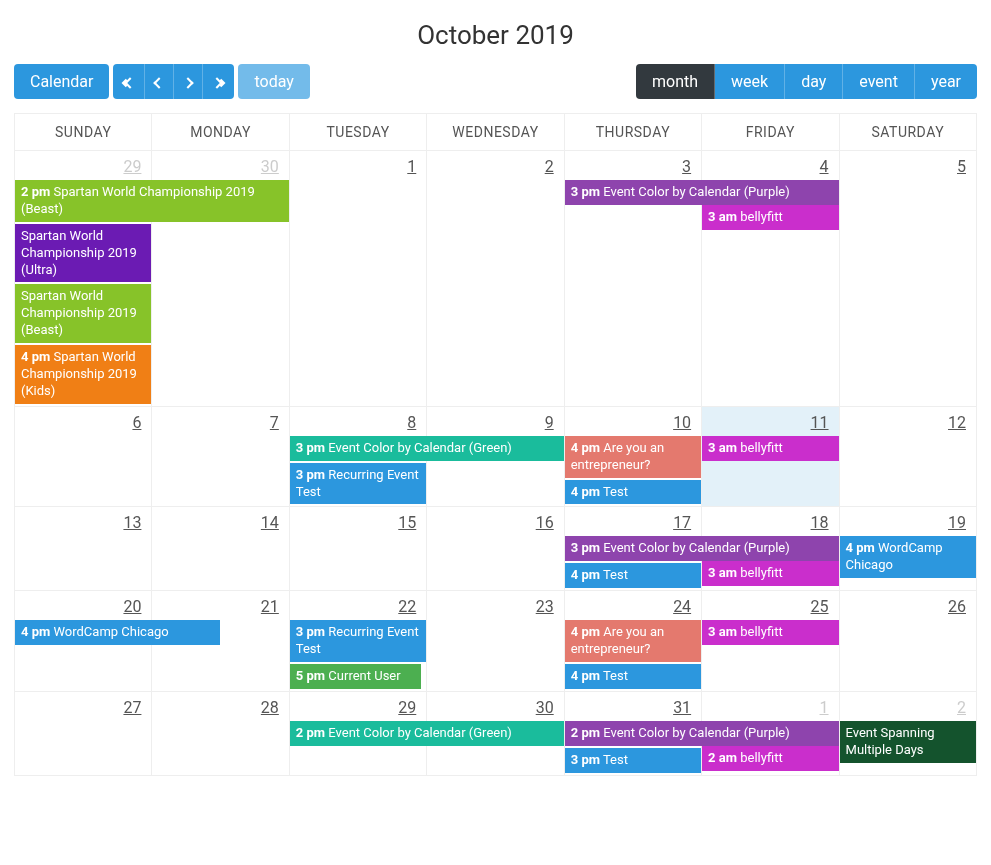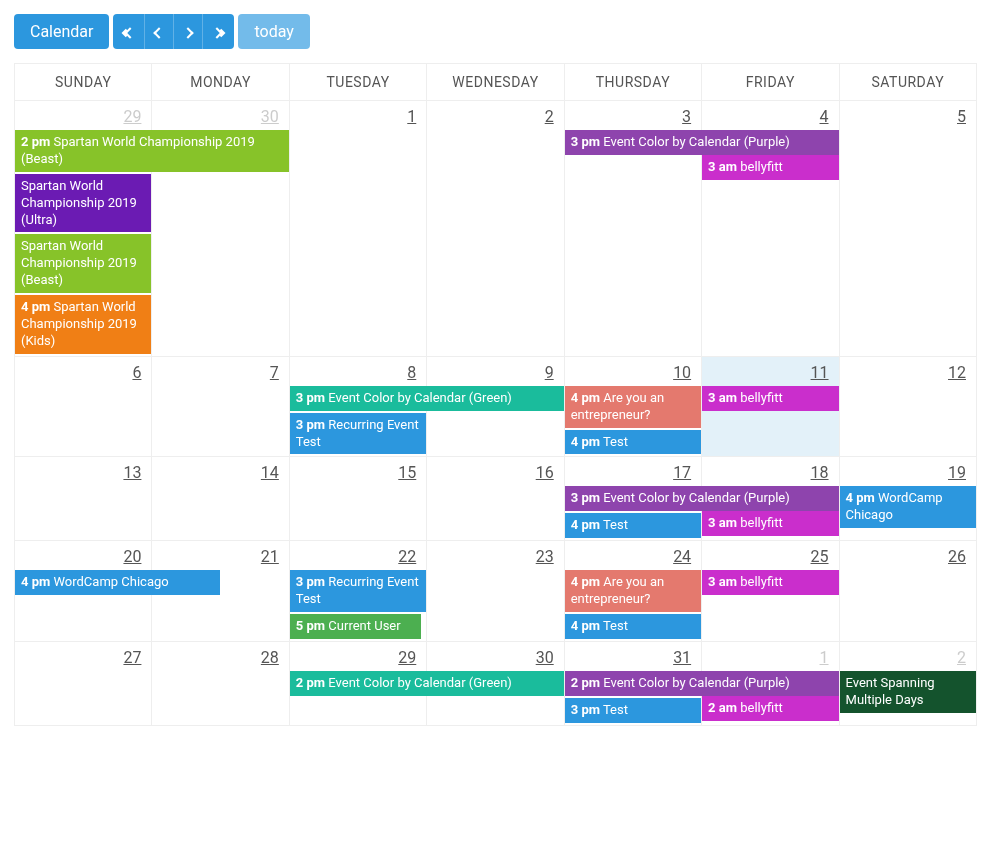--- a/index.html
+++ b/index.html
@@ -33,31 +33,39 @@
 .daynum.muted { color: #ccc; }
 .events { position: relative; border-radius: 11px; }
 .ev { color: #fff; font-size: 13px; padding: 4px 6px; margin-bottom: 2px; line-height: 1.3; cursor: pointer; overflow: hidden; }
 .ev b { font-weight: 700; }
 .ev.span2 { width: calc(200% + 1px); position: relative; }
 .ev.spanless { width: 96%; }
 </style>
 </head>
 <body>
 <div class="wrap">
+  <h2 class="title">October 2019</h2>
 
   <div class="toolbar">
     <button class="btn">Calendar</button>
     <div class="btn-group">
       <button class="btn"><span class="arrow a-first"></span></button>
       <button class="btn"><span class="arrow a-prev"></span></button>
       <button class="btn"><span class="arrow a-next"></span></button>
       <button class="btn"><span class="arrow a-last"></span></button>
     </div>
     <button class="btn today">today</button>
     <div class="spacer"></div>
+    <div class="views">
+      <button class="btn active">month</button>
+      <button class="btn">week</button>
+      <button class="btn">day</button>
+      <button class="btn">event</button>
+      <button class="btn">year</button>
+    </div>
   </div>
 
   <table class="cal">
     <thead>
       <tr id="dow-row">
           <th>SUNDAY</th>
           <th>MONDAY</th>
           <th>TUESDAY</th>
           <th>WEDNESDAY</th>
           <th>THURSDAY</th>

